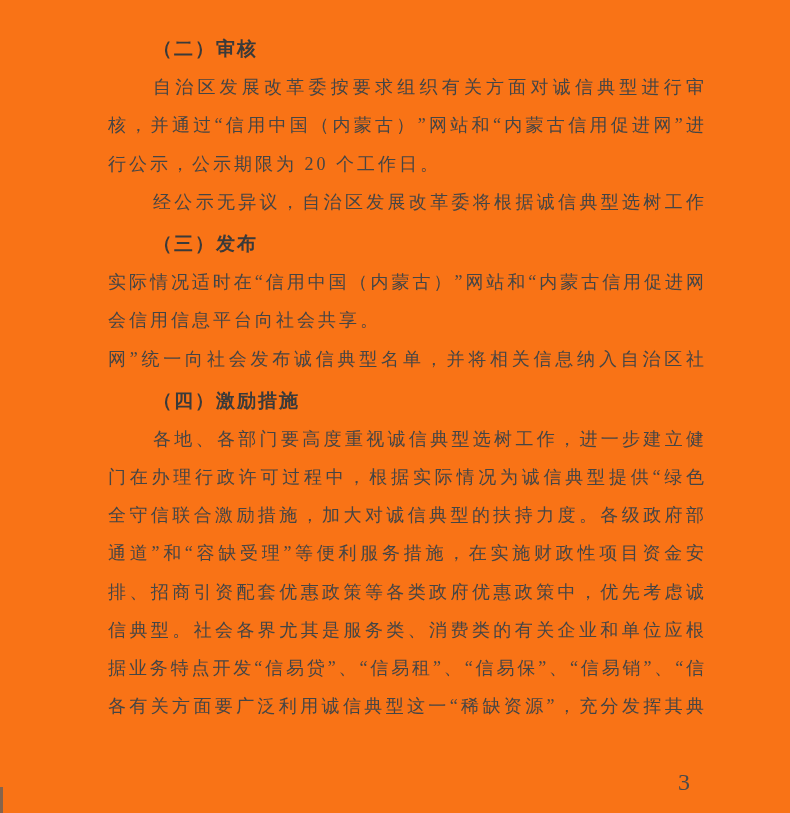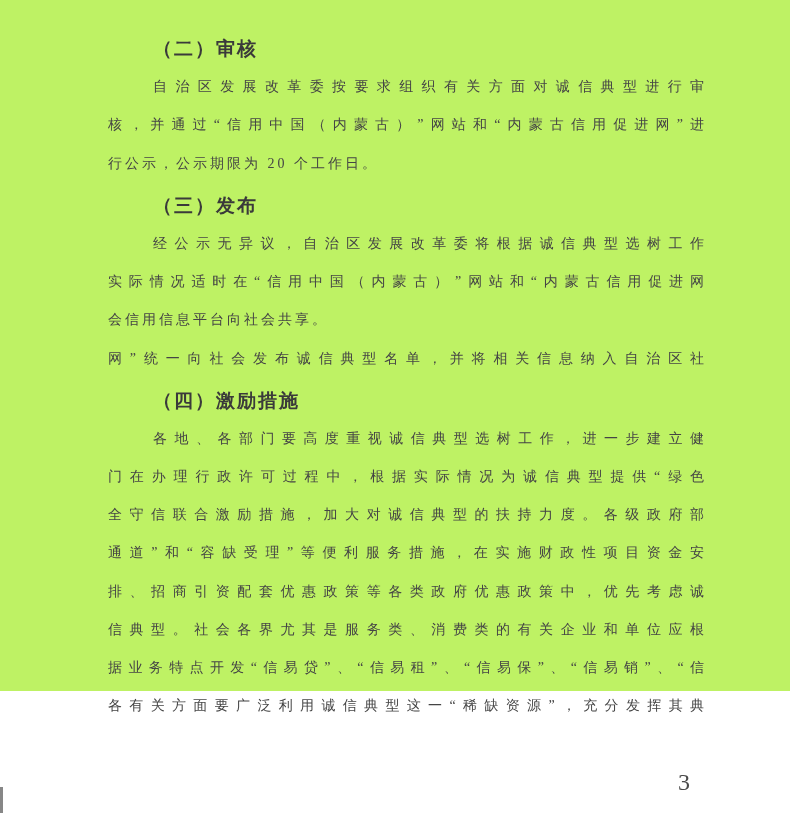--- a/index.html
+++ b/index.html
@@ -3,35 +3,35 @@
 <meta charset="utf-8">
 <style>
   * { margin: 0; padding: 0; box-sizing: border-box; }
   html, body {
     width: 790px; height: 813px;
     overflow: hidden;
     background: #ffffff;
   }
   .page {
     position: relative;
-    width: 790px; height: 691px;
-    background: #bef264;
+    width: 790px; height: 813px;
+    background: #f97316;
     font-family: "Liberation Serif", "DejaVu Serif", serif;
     color: #454545;
   }
   .doc {
     position: absolute;
     left: 108px; top: 0;
     width: 596px;
     padding-top: 26px;
   }
   .line {
     height: 38.2px;
     line-height: 38.2px;
-    font-size: 14px;
+    font-size: 18px;
     letter-spacing: 3px;
     overflow: hidden;
     white-space: nowrap;
     color: #454545;
   }
   .line.justify {
     white-space: normal;
     letter-spacing: 0;
     text-align: justify;
     text-align-last: justify;
@@ -66,22 +66,22 @@
 </style>
 </head>
 <body>
 
 <div class="page">
   <div class="doc">
       <div class="line heading">（二）审核</div>
       <div class="line indent justify">自治区发展改革委按要求组织有关方面对诚信典型进行审</div>
       <div class="line justify">核，并通过“信用中国（内蒙古）”网站和“内蒙古信用促进网”进</div>
       <div class="line">行公示，公示期限为 20 个工作日。</div>
+      <div class="line indent justify">经公示无异议，自治区发展改革委将根据诚信典型选树工作</div>
       <div class="line heading">（三）发布</div>
-      <div class="line indent justify">经公示无异议，自治区发展改革委将根据诚信典型选树工作</div>
       <div class="line justify">实际情况适时在“信用中国（内蒙古）”网站和“内蒙古信用促进网</div>
       <div class="line">会信用信息平台向社会共享。</div>
       <div class="line justify">网”统一向社会发布诚信典型名单，并将相关信息纳入自治区社</div>
       <div class="line heading">（四）激励措施</div>
       <div class="line indent justify">各地、各部门要高度重视诚信典型选树工作，进一步建立健</div>
       <div class="line justify">门在办理行政许可过程中，根据实际情况为诚信典型提供“绿色</div>
       <div class="line justify">全守信联合激励措施，加大对诚信典型的扶持力度。各级政府部</div>
       <div class="line justify">通道”和“容缺受理”等便利服务措施，在实施财政性项目资金安</div>
       <div class="line justify">排、招商引资配套优惠政策等各类政府优惠政策中，优先考虑诚</div>
       <div class="line justify">信典型。社会各界尤其是服务类、消费类的有关企业和单位应根</div>

